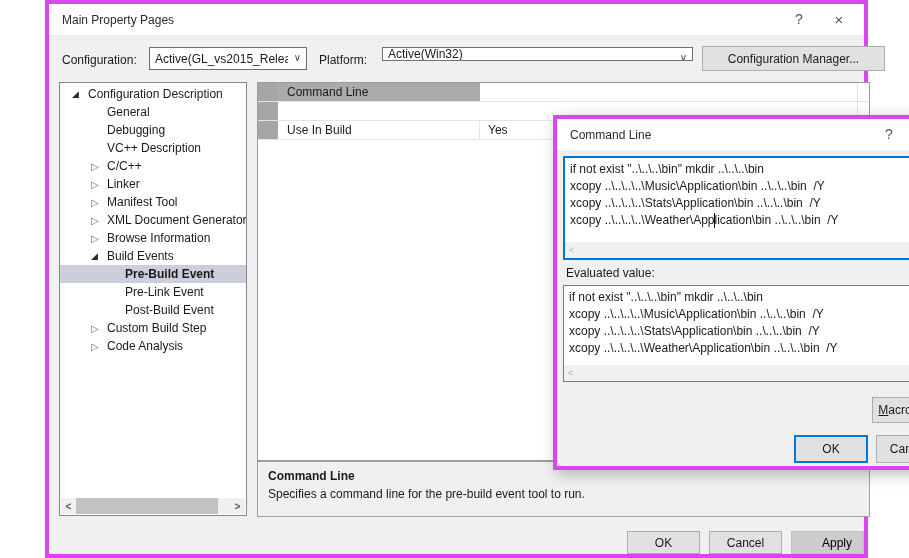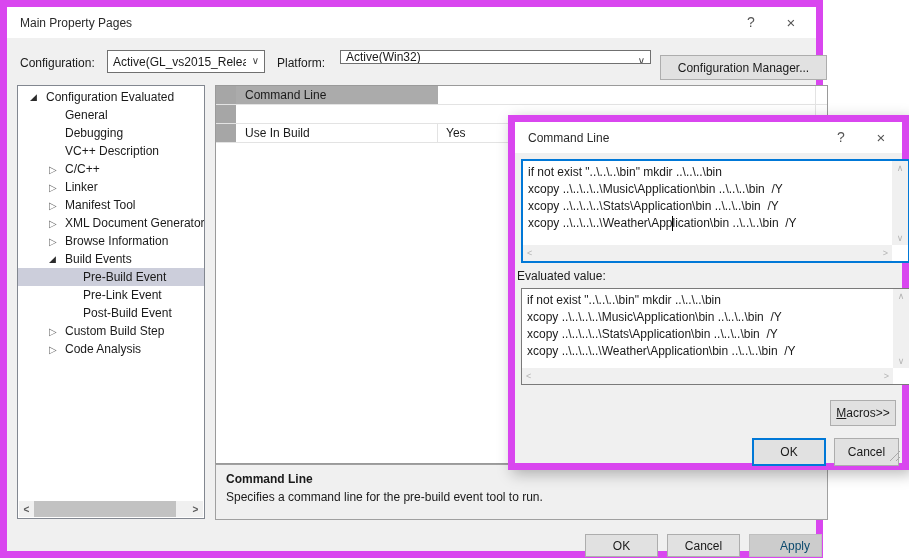--- a/index.html
+++ b/index.html
@@ -1,18 +1,18 @@
 <!DOCTYPE html>
 <html style="--accent: #0078d7; --tree-sel: #cccedb; --grid-sel: #ababab; --gutter: #a6a6a6;"><head>
 <meta charset="utf-8">
 <style>
   html,body{margin:0;padding:0;background:#fff;}
   .stage{position:relative;width:909px;height:558px;overflow:hidden;background:#fff;
          font-family:"Liberation Sans",sans-serif;font-size:12px;color:#1a1a1a;}
-  .window{position:absolute;background:#f0f0f0;border:7px solid #d946ef;box-sizing:border-box;}
+  .window{position:absolute;background:#f0f0f0;border:4px solid #d946ef;box-sizing:border-box;margin-left:45px;}
   .main-window{left:0;top:0;width:823px;height:558px;}
   .popup-window{left:508px;top:115px;width:401px;height:355px;z-index:10;
                 box-shadow:4px 4px 14px rgba(0,0,0,.28);}
   .titlebar{position:absolute;left:0;top:0;right:0;height:31px;background:#fff;
             display:flex;align-items:center;padding-left:13px;box-sizing:border-box;}
   .titlebar .title{color:#2b2b2b;}
   .tb-btn{position:absolute;top:4px;width:26px;height:22px;display:flex;align-items:center;
           justify-content:center;color:#555;font-size:14px;cursor:default;}
   .main-window .tb-help{right:52px;}  .main-window .tb-close{right:12px;font-size:15px;}
   .popup-window .tb-help{right:48px;} .popup-window .tb-close{right:8px;font-size:15px;}
@@ -22,31 +22,31 @@
          display:flex;align-items:center;padding:0 18px 0 5px;overflow:hidden;}
   .combo-text{white-space:nowrap;overflow:hidden;}
   .combo-arrow{position:absolute;right:5px;top:4px;color:#444;font-size:10px;}
   .combo-config{left:100px;top:43px;width:158px;height:23px;}
   .combo-platform{left:333px;top:43px;width:311px;height:14px;}
 
   .btn{position:absolute;background:#e1e1e1;border:1px solid #adadad;box-sizing:border-box;
        display:flex;align-items:center;justify-content:center;
        font-family:"Liberation Sans",sans-serif;font-size:12px;color:#1a1a1a;cursor:default;}
   .btn.default{border:2px solid var(--accent,#0078d7);}
-  .btn.disabled{background:#cccccc;border-color:#bfbfbf;color:#0c4a6e;padding-left:25px;}
-  .btn-cfgmgr{left:653px;top:48px;width:167px;height:25px;}
+  .btn.disabled{background:#cccccc;border-color:#bfbfbf;color:#000000;padding-left:25px;}
+  .btn-cfgmgr{left:653px;top:42px;width:183px;height:25px;}
   .btn-main-ok{left:578px;top:527px;width:73px;height:23px;}
   .btn-main-cancel{left:660px;top:527px;width:73px;height:23px;}
   .btn-main-apply{left:742px;top:527px;width:73px;height:23px;}
 
   .tree-panel{position:absolute;left:10px;top:78px;width:188px;height:434px;background:#fff;
               border:1px solid #828790;box-sizing:border-box;overflow:hidden;}
   .tree-rows{position:absolute;left:0;top:2px;right:0;}
   .tree-row{height:18px;display:flex;align-items:center;white-space:nowrap;box-sizing:border-box;}
-  .tree-row.selected{background:var(--tree-sel,#cccedb);}
+  .tree-row.selected{background:var(--tree-sel,#cccedb);font-weight:bold;}
   .tree-arrow{flex:0 0 16px;font-size:9px;color:#2b2b2b;text-align:left;}
   .tree-arrow.hollow{color:#6f6f6f;font-size:10px;}
   .tree-hscroll{position:absolute;left:1px;right:1px;bottom:1px;height:16px;background:#f0f0f0;
                 display:flex;align-items:center;}
   .sb-arrow{width:15px;text-align:center;color:#5a5a5a;font-size:10px;font-weight:bold;}
   .sb-thumb{flex:1;height:16px;background:#c2c2c2;margin-right:12px;}
 
   .prop-grid{position:absolute;left:208px;top:78px;width:613px;height:379px;background:#fff;
              border:1px solid #9a9a9a;box-sizing:border-box;}
   .grid-row{display:flex;height:18px;border-bottom:1px solid #e3e3e3;align-items:stretch;}
@@ -66,21 +66,21 @@
   .box-eval{left:6px;top:166px;width:389px;height:97px;border:1px solid #7a7a7a;}
   .box-lines{position:absolute;left:5px;top:3px;right:18px;bottom:18px;white-space:pre;
              line-height:17px;overflow:hidden;}
   .vscroll{position:absolute;top:0;right:0;bottom:16px;width:16px;background:#f0f0f0;
            display:flex;flex-direction:column;justify-content:space-between;align-items:center;}
   .hscroll{position:absolute;left:0;right:16px;bottom:0;height:16px;background:#f0f0f0;
            display:flex;justify-content:space-between;align-items:center;padding:0 4px;box-sizing:border-box;}
   .sb-glyph{color:#b4b4b4;font-size:9px;line-height:14px;}
   .caret{position:absolute;left:149px;top:55px;width:1px;height:15px;background:#000;}
 
-  .eval-label{position:absolute;left:2px;top:147px;text-align:center;}
+  .eval-label{position:absolute;left:9px;top:147px;text-align:center;}
   .btn-macros{left:315px;top:278px;width:66px;height:26px;}
   .btn-popup-ok{left:237px;top:316px;width:74px;height:28px;}
   .btn-popup-cancel{left:319px;top:316px;width:65px;height:28px;}
   .underline{text-decoration:underline;}
   .grip{position:absolute;right:2px;bottom:2px;width:13px;height:13px;
         background:repeating-linear-gradient(135deg,transparent 0 3px,#a9a9a9 3px 4px);
         clip-path:polygon(100% 0,100% 100%,0 100%);}
 </style>
 </head>
 <body>
@@ -105,21 +105,21 @@
       <span class="combo-text">Active(Win32)</span>
       <span class="combo-arrow">∨</span>
     </div>
 
     <button class="btn btn-cfgmgr">Configuration Manager...</button>
 
     <div class="tree-panel">
       <div class="tree-rows" id="tree">
           <div class="tree-row" style="padding-left: 12px;">
             <span class="tree-arrow">◢</span>
-            <span>Configuration Evaluated</span>
+            <span>Configuration Description</span>
           </div>
           <div class="tree-row" style="padding-left: 31px;">
             <span class="tree-arrow"></span>
             <span>General</span>
           </div>
           <div class="tree-row" style="padding-left: 31px;">
             <span class="tree-arrow"></span>
             <span>Debugging</span>
           </div>
           <div class="tree-row" style="padding-left: 31px;">

